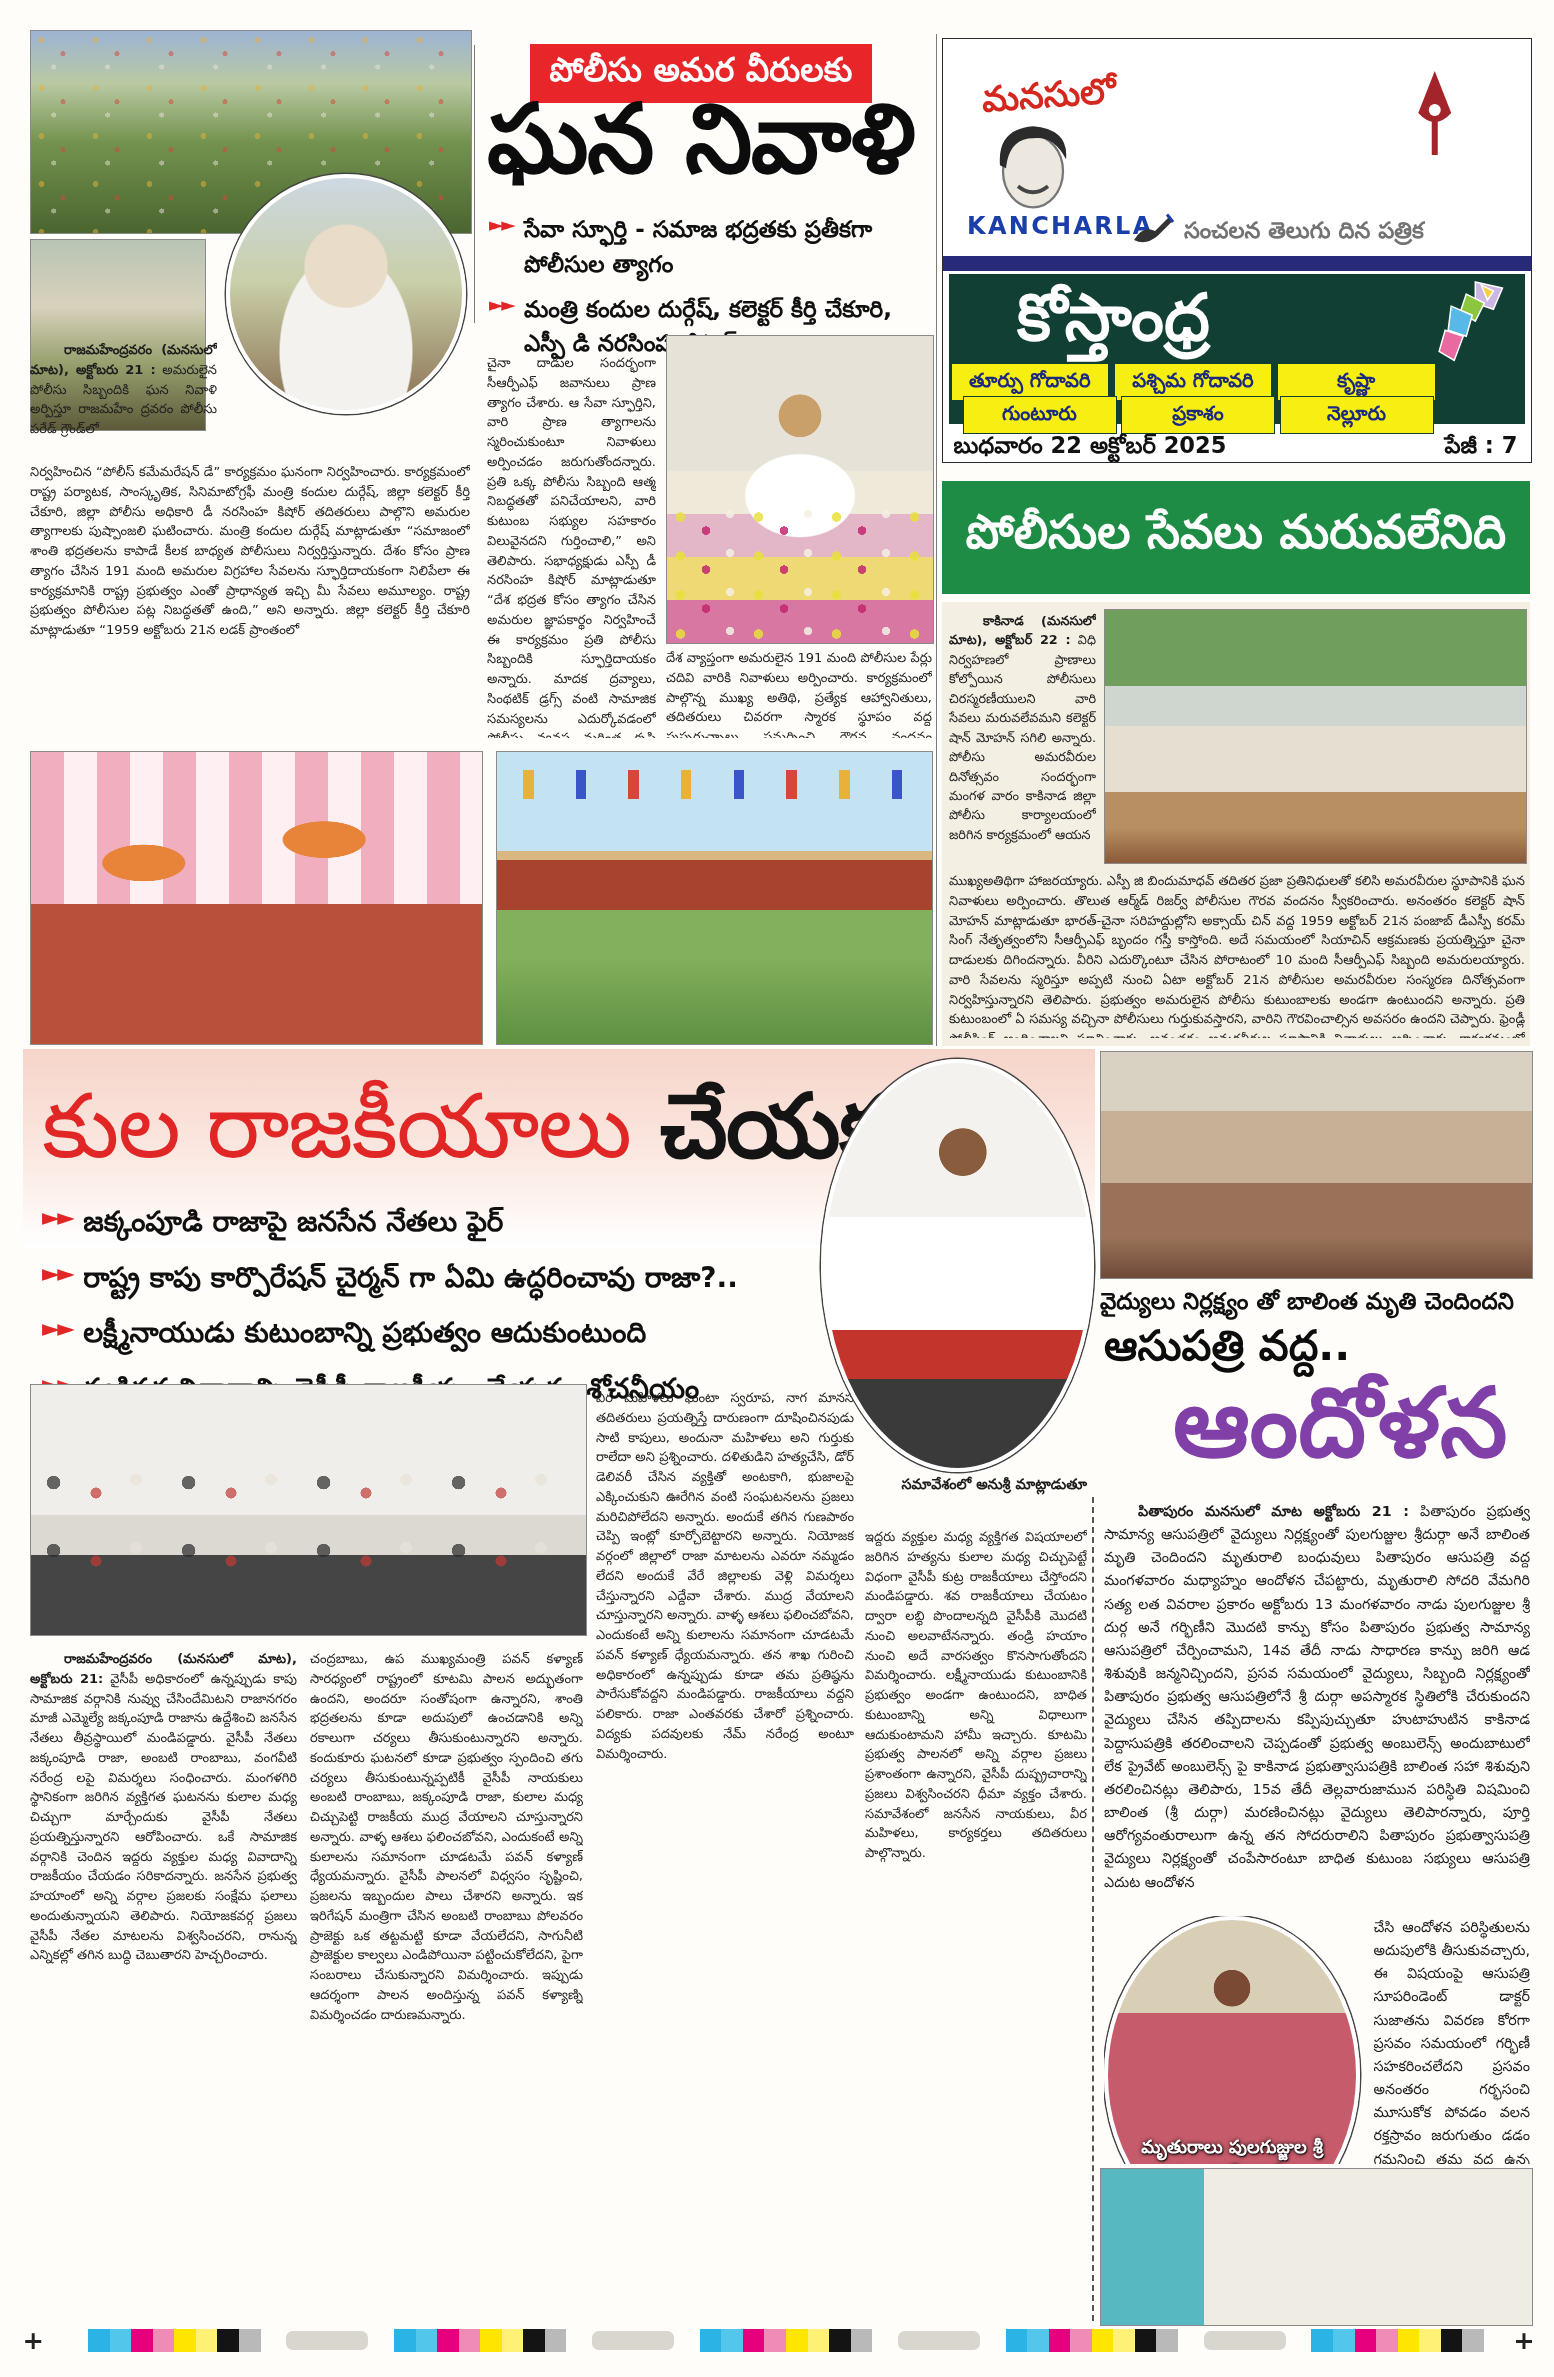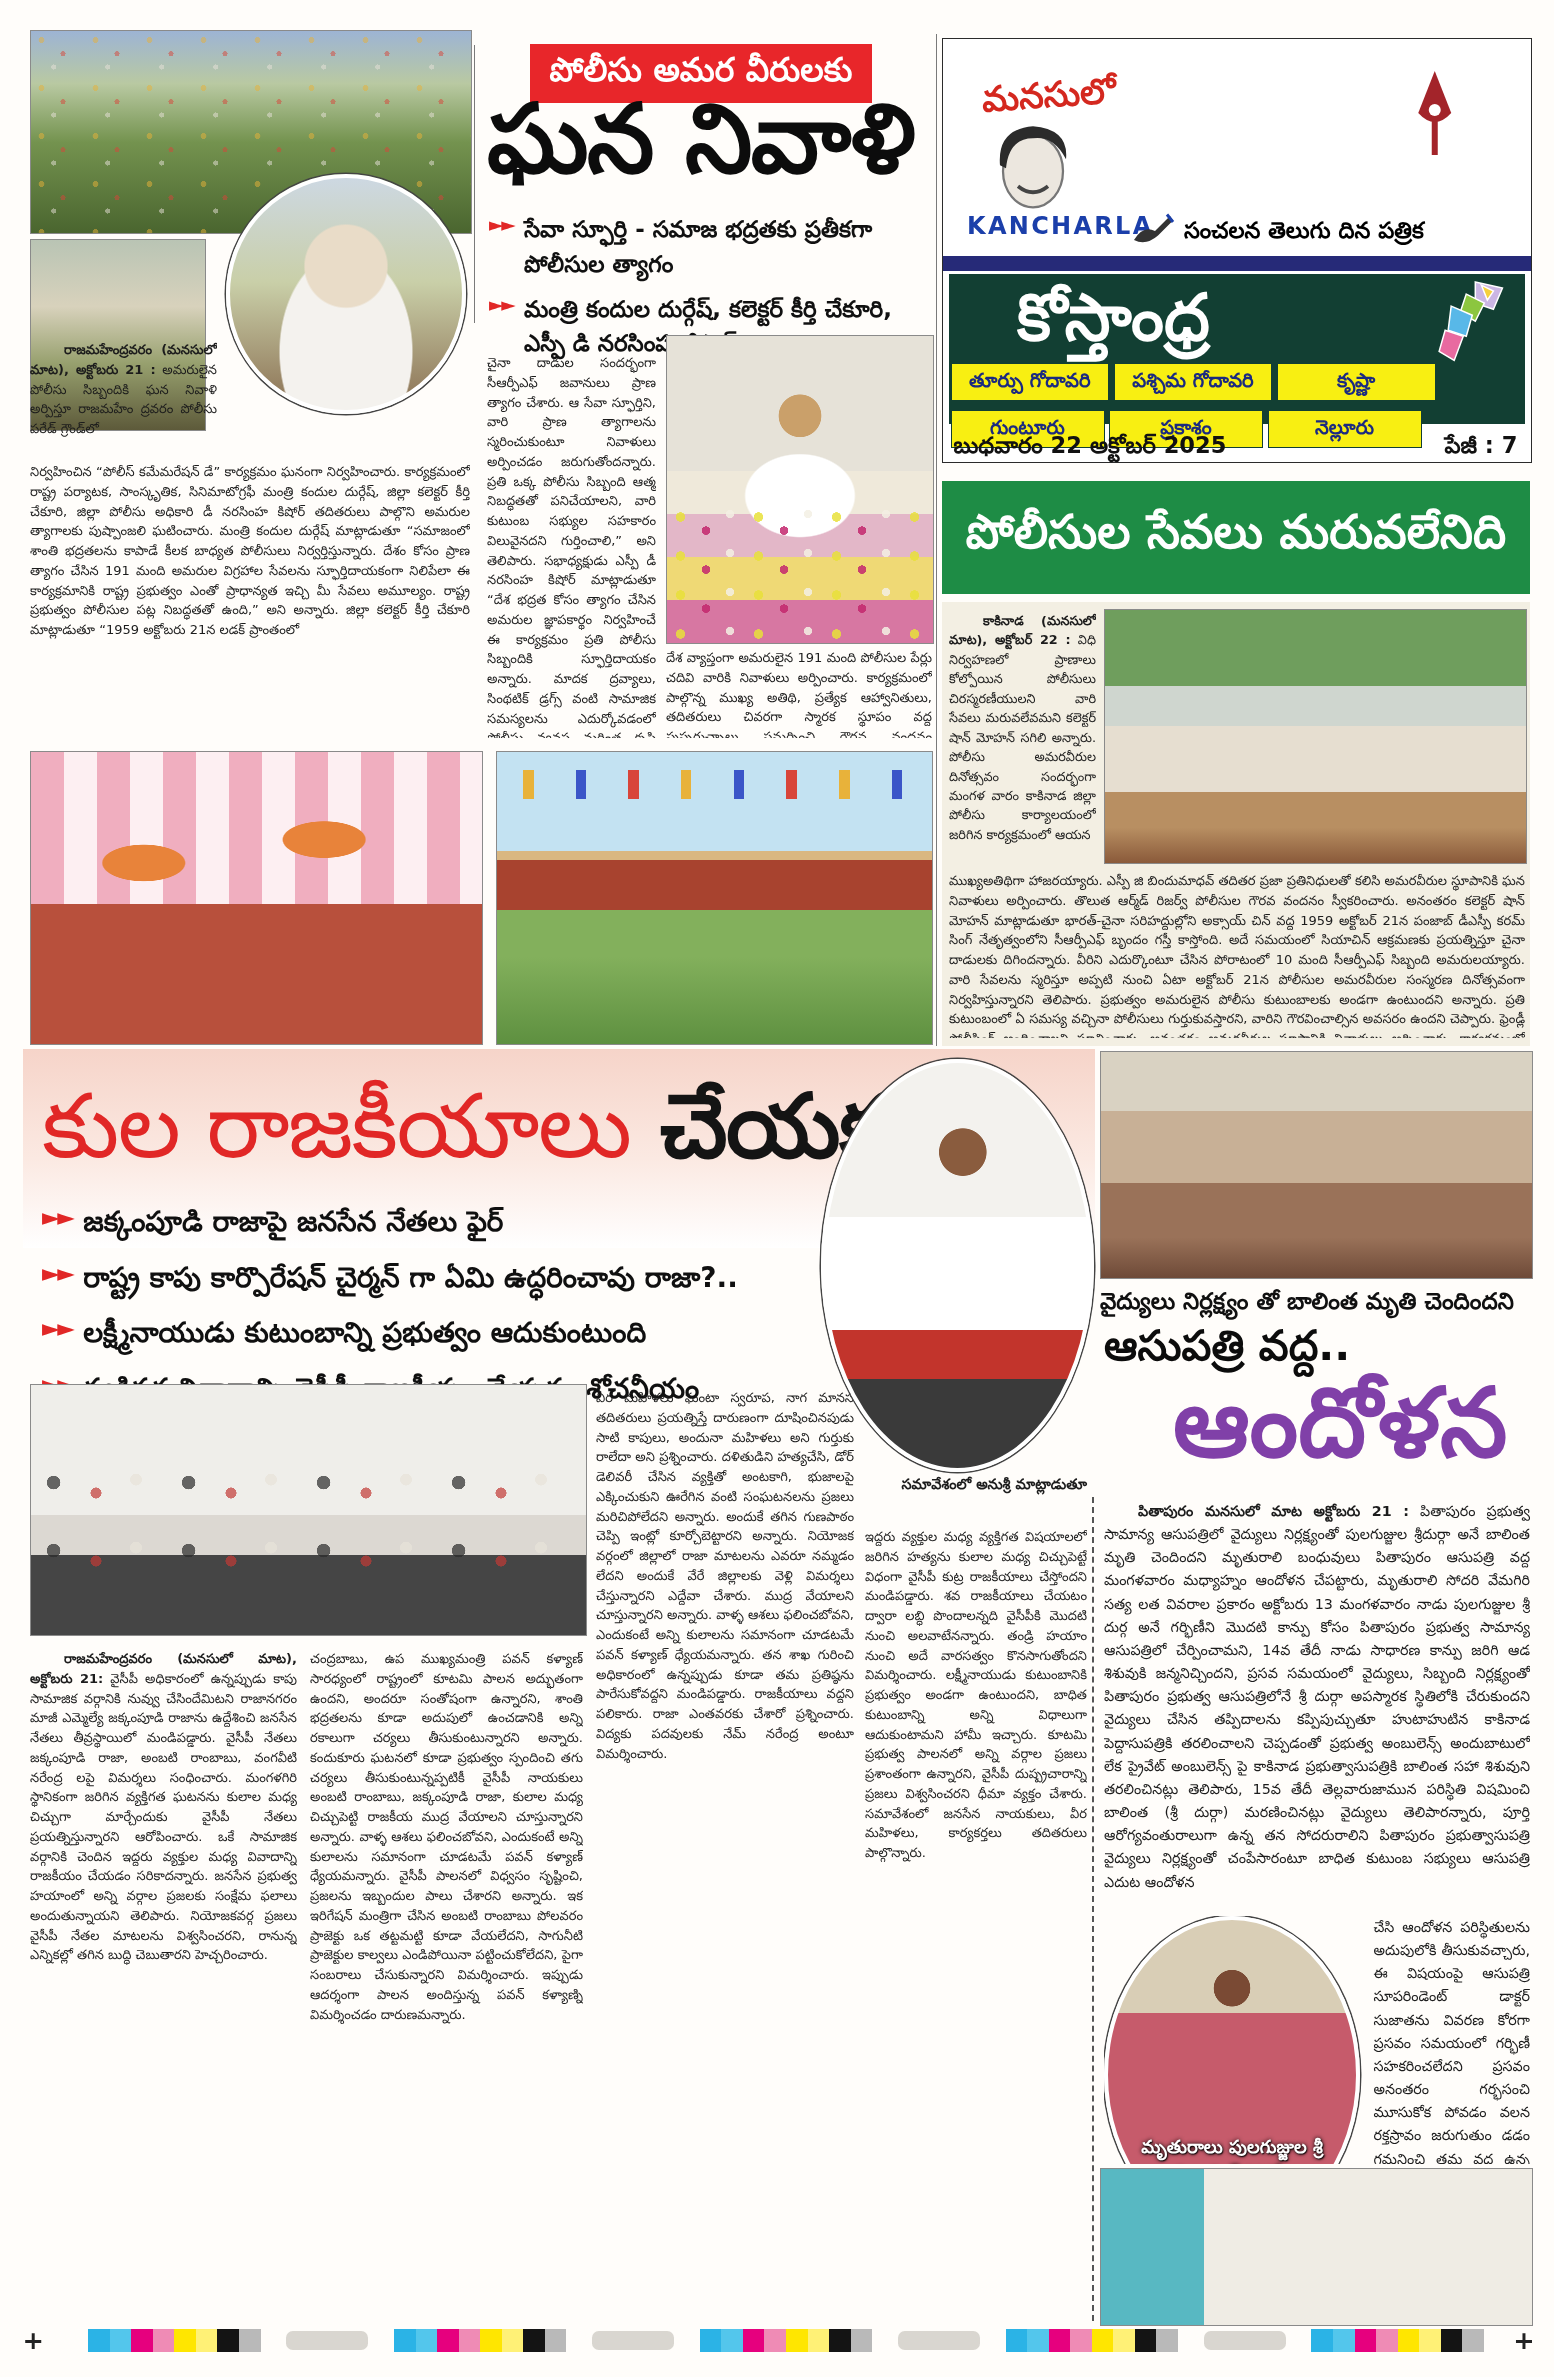--- a/index.html
+++ b/index.html
@@ -14,21 +14,21 @@
   .arrow{color:#e12726;font-size:0.82em;letter-spacing:-2.3px;line-height:1.35;flex:0 0 auto;}
   
   .kicker{background:#e8262a;color:#fff;font-weight:bold;font-size:33px;padding:6px 19.6px;display:inline-block;}
   .lead-headline{font-weight:800;font-size:96px;color:#0c0c0c;letter-spacing:-1.5px;line-height:1.05;}
   .lead-bullet{font-size:23px;font-weight:bold;color:#111;line-height:1.5;}
   
   .mast-box{border:1.5px solid #2b2b2b;background:#fff;}
   .mast-prefix{color:#d4281f;font-weight:800;font-size:35px;transform:rotate(-4deg);display:inline-block;}
   .mast-brand{color:#a3242a;font-weight:800;font-size:113px;line-height:1;}
   .mast-pub{color:#1b3faa;font-weight:800;font-size:24px;letter-spacing:2.3px;}
-  .mast-tag{color:#000000;font-weight:bold;font-size:22.6px;}
+  .mast-tag{color:#737373;font-weight:bold;font-size:22.6px;}
   .navybar{background:#262a78;}
   .edition-box{background:#123f33;}
   .edition-title{color:#fff;font-weight:800;font-size:65px;line-height:1;}
   .dist-cell{background:#f8ef12;color:#1b2a80;font-weight:800;font-size:19.6px;text-align:center;
              padding:4.5px 0;border:0.8px solid #123f33;}
   .mast-date{font-weight:800;font-size:22.6px;color:#111;}
   
   .green-banner{background:#1e8c45;color:#fff;font-weight:800;font-size:47px;text-align:center;
                 display:flex;align-items:center;justify-content:center;}
   .cream{background:#f3efe3;}
@@ -174,21 +174,21 @@
         <path d="M34 10 L46 16 L40 28 L30 22 Z" fill="#8cc63f" stroke="#fff"></path>
         <path d="M24 18 L38 24 L34 38 L22 34 Z" fill="#58b8e8" stroke="#fff"></path>
         <path d="M20 34 L32 38 L26 54 L16 48 Z" fill="#e86aa0" stroke="#fff"></path>
         <path d="M44 4 L52 8 L48 14 Z" fill="#f5d03c" stroke="#fff"></path>
       </svg>
       <div class="abs" style="left:0px;top:89px;width:488px;display:flex;gap:4.5px;padding:0 1.5px;box-sizing:border-box;">
         <div class="dist-cell" style="flex:1">తూర్పు గోదావరి</div>
         <div class="dist-cell" style="flex:1">పశ్చిమ గోదావరి</div>
         <div class="dist-cell" style="flex:1">కృష్ణా</div>
       </div>
-      <div class="abs" style="left:0px;top:122px;width:474px;display:flex;gap:4.5px;padding:0 1.5px;box-sizing:border-box;margin-top:14px;">
+      <div class="abs" style="left:12px;top:122px;width:474px;display:flex;gap:4.5px;padding:0 1.5px;box-sizing:border-box;">
         <div class="dist-cell" style="flex:1">గుంటూరు</div>
         <div class="dist-cell" style="flex:1">ప్రకాశం</div>
         <div class="dist-cell" style="flex:1">నెల్లూరు</div>
       </div>
     </div>
 
     <span class="mast-date abs" style="left:10.5px;top:393px;">బుధవారం 22 అక్టోబర్ 2025</span>
     <span class="mast-date abs" style="right:13.5px;top:393px;">పేజీ : 7</span>
   </div>
 

